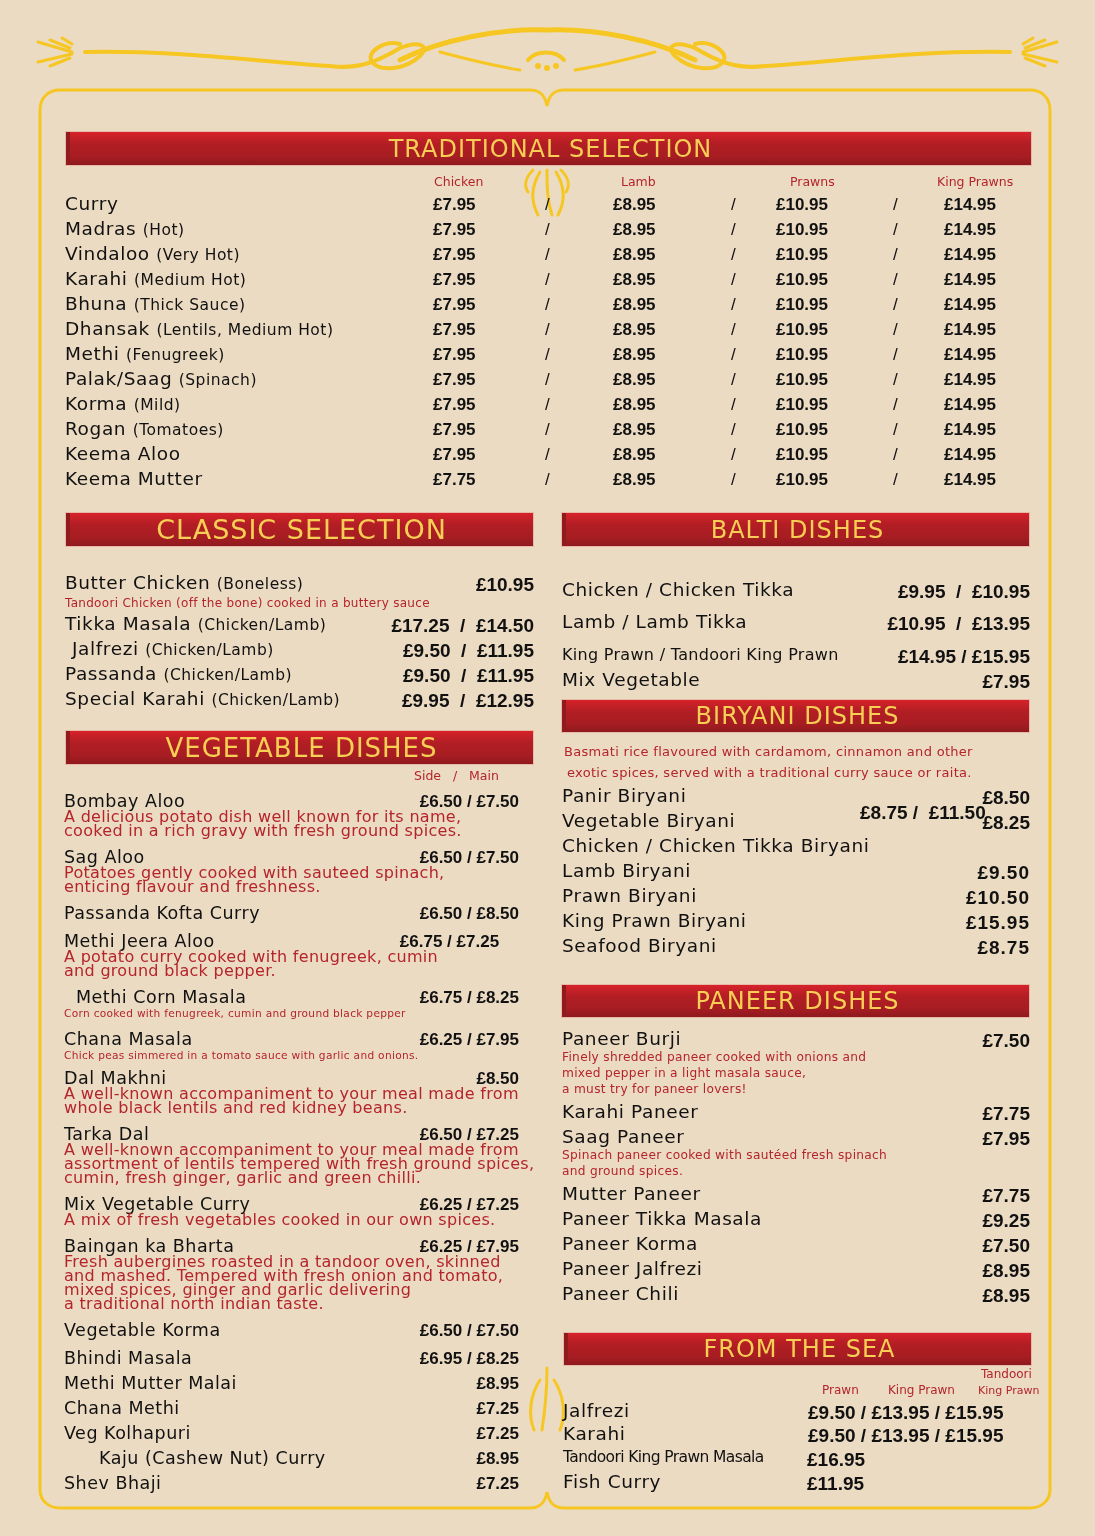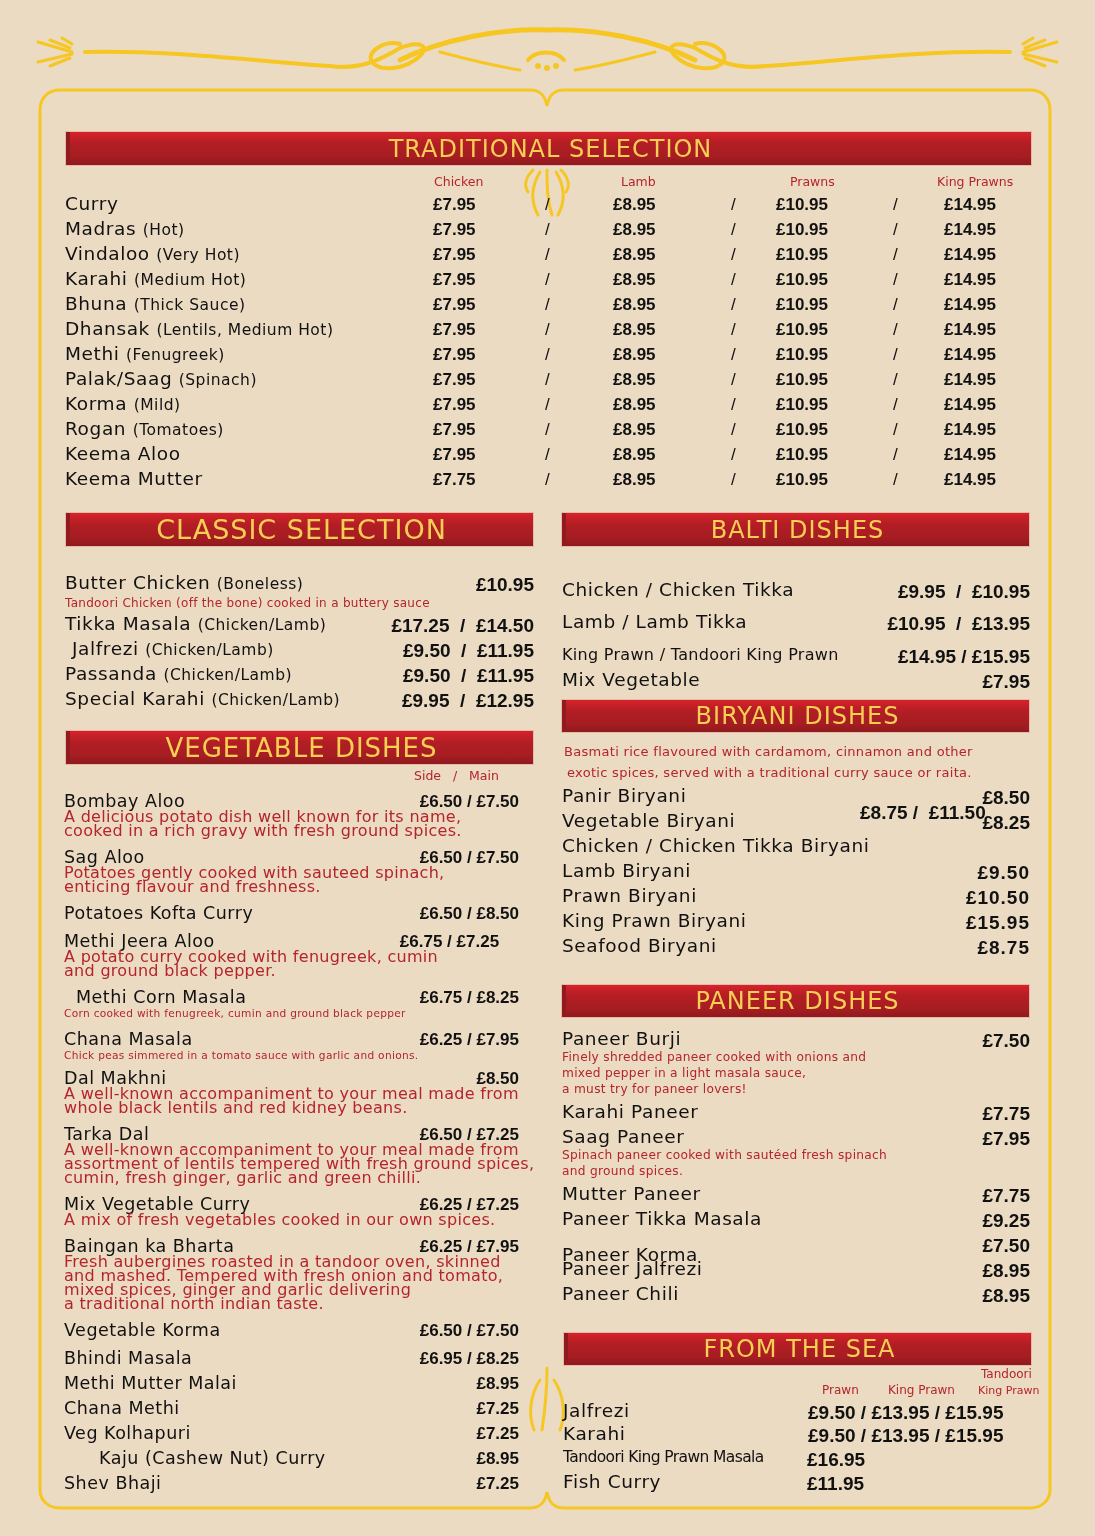--- a/index.html
+++ b/index.html
@@ -236,21 +236,21 @@
   <div class="abs nm-sm" style="left:64px; top:791px;">Bombay Aloo</div>
   <div class="abs pr" style="left:380px; width:139px; text-align:right; top:792px;">£6.50 / £7.50</div>
   <div class="abs desc" style="left:64px; top:810px;">A delicious potato dish well known for its name,</div>
   <div class="abs desc" style="left:64px; top:824px;">cooked in a rich gravy with fresh ground spices.</div>
 
   <div class="abs nm-sm" style="left:64px; top:847px;">Sag Aloo</div>
   <div class="abs pr" style="left:380px; width:139px; text-align:right; top:848px;">£6.50 / £7.50</div>
   <div class="abs desc" style="left:64px; top:866px;">Potatoes gently cooked with sauteed spinach,</div>
   <div class="abs desc" style="left:64px; top:880px;">enticing flavour and freshness.</div>
 
-  <div class="abs nm-sm" style="left:64px; top:903px;">Potatoes Kofta Curry</div>
+  <div class="abs nm-sm" style="left:64px; top:903px;">Passanda Kofta Curry</div>
   <div class="abs pr" style="left:380px; width:139px; text-align:right; top:904px;">£6.50 / £8.50</div>
 
   <div class="abs nm-sm" style="left:64px; top:931px;">Methi Jeera Aloo</div>
   <div class="abs pr" style="left:380px; width:139px; text-align:center; top:932px;">£6.75 / £7.25</div>
   <div class="abs desc" style="left:64px; top:950px;">A potato curry cooked with fenugreek,  cumin</div>
   <div class="abs desc" style="left:64px; top:964px;">and ground black pepper.</div>
 
   <div class="abs nm-sm" style="left:64px; top:987px;margin-left:12px;">Methi Corn Masala</div>
   <div class="abs pr" style="left:380px; width:139px; text-align:right; top:988px;">£6.75 / £8.25</div>
   <div class="abs desc" style="left:64px; top:1006px; font-size:10.6px;">Corn cooked with fenugreek, cumin and ground black pepper</div>
@@ -354,21 +354,21 @@
 
   <div class="abs nm" style="left:562px; top:1126px;">Saag Paneer</div>
   <div class="abs pr18" style="left:880px; width:150px; text-align:right; top:1128px;">£7.95</div>
   <div class="abs desc" style="left:562px; top:1148px; font-size:12.2px; line-height:15px;">Spinach paneer cooked with sautéed fresh spinach</div>
   <div class="abs desc" style="left:562px; top:1164px; font-size:12.2px; line-height:15px;">and ground spices.</div>
 
   <div class="abs nm" style="left:562px; top:1183px;">Mutter Paneer</div>
   <div class="abs pr18" style="left:880px; width:150px; text-align:right; top:1185px;">£7.75</div>
   <div class="abs nm" style="left:562px; top:1208px;">Paneer Tikka Masala</div>
   <div class="abs pr18" style="left:880px; width:150px; text-align:right; top:1210px;">£9.25</div>
-  <div class="abs nm" style="left:562px; top:1233px;margin-top:11px;">Paneer Korma</div>
+  <div class="abs nm" style="left:562px; top:1233px;">Paneer Korma</div>
   <div class="abs pr18" style="left:880px; width:150px; text-align:right; top:1235px;">£7.50</div>
   <div class="abs nm" style="left:562px; top:1258px;">Paneer Jalfrezi</div>
   <div class="abs pr18" style="left:880px; width:150px; text-align:right; top:1260px;">£8.95</div>
   <div class="abs nm" style="left:562px; top:1283px;">Paneer Chili</div>
   <div class="abs pr18" style="left:880px; width:150px; text-align:right; top:1285px;">£8.95</div>
 </div>
 
 <div class="band" style="left:564px; top:1333px; width:467px; height:32px;">
   <span>FROM THE SEA</span>
 </div>

